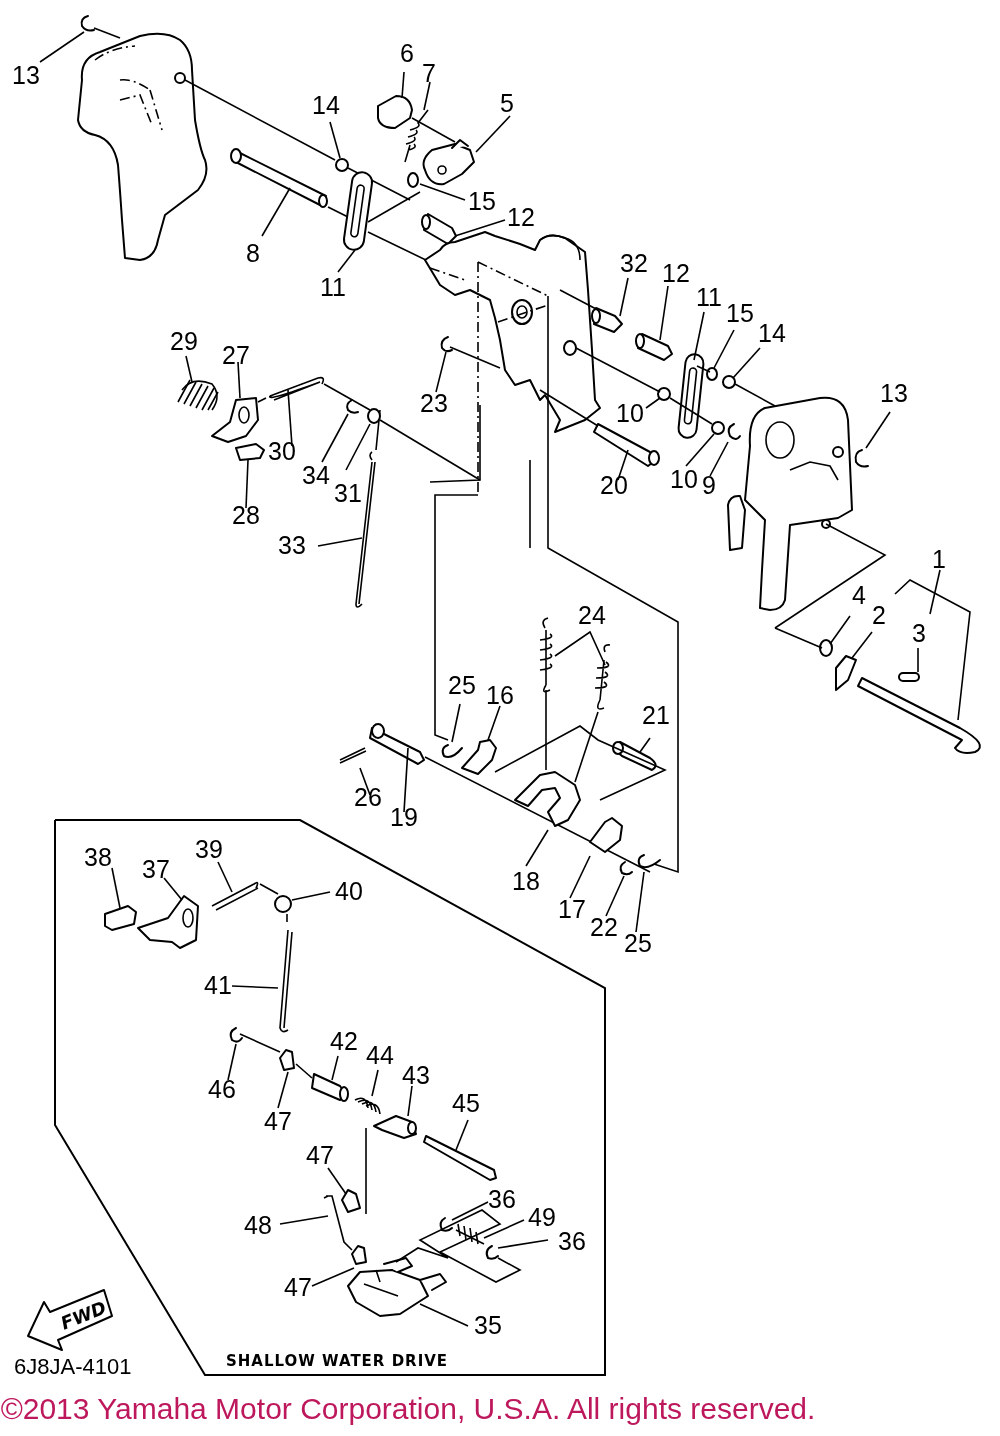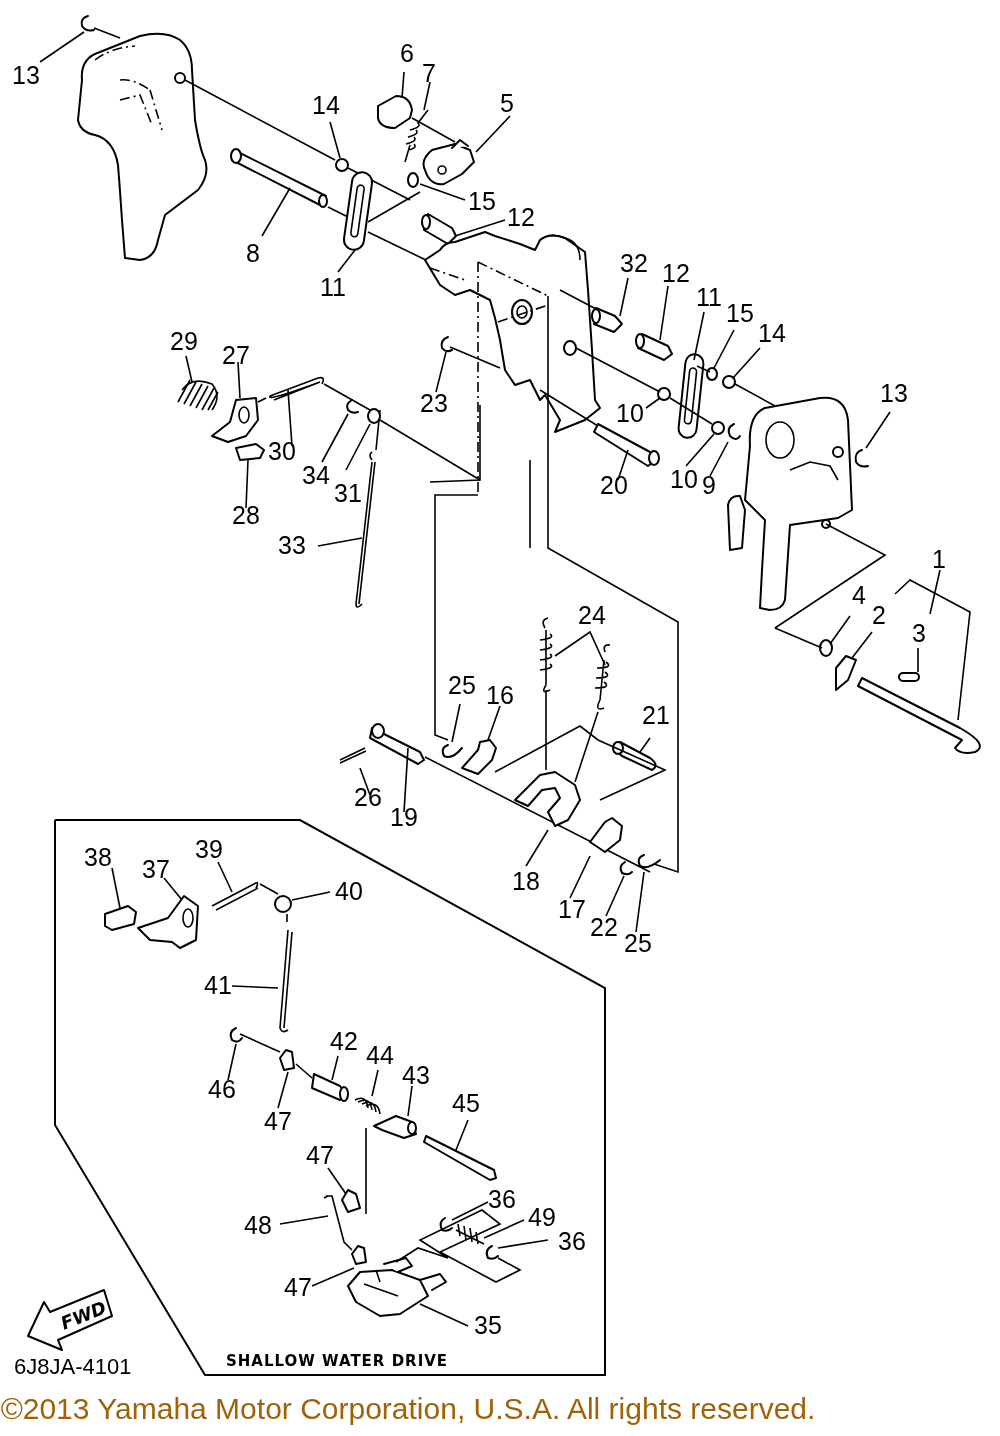--- a/index.html
+++ b/index.html
@@ -7,21 +7,21 @@
   #diagram { position:absolute; left:0; top:0; width:1000px; height:1436px; }
   .lbl { font-family:"Liberation Sans", sans-serif; font-size:25px; fill:#000; }
   .part { fill:#fff; stroke:#000; stroke-width:2; stroke-linejoin:round; stroke-linecap:round; }
   .thin { fill:none; stroke:#000; stroke-width:1.6; }
   .dash { fill:none; stroke:#000; stroke-width:1.6; stroke-dasharray:10 4 2 4; }
   .lead { fill:none; stroke:#000; stroke-width:1.6; }
   .box  { fill:none; stroke:#000; stroke-width:2; }
   .swd  { font-family:"DejaVu Sans", sans-serif; font-weight:bold; font-size:15px; letter-spacing:1px; fill:#000; }
   .code { font-family:"Liberation Sans", sans-serif; font-size:22px; fill:#000; }
   .fwd  { font-family:"DejaVu Sans", sans-serif; font-weight:bold; font-style:italic; font-size:18px; fill:#000; }
-  #copyright { position:absolute; left:0; width:816px; top:1392px; text-align:center; font-family:"Liberation Sans", sans-serif; font-size:30px; color:#a16207; }
+  #copyright { position:absolute; left:0; width:816px; top:1392px; text-align:center; font-family:"Liberation Sans", sans-serif; font-size:30px; color:#be185d; }
 </style>
 </head>
 <body>
 
 <svg id="diagram" viewBox="0 0 1000 1436" xmlns="http://www.w3.org/2000/svg">
 
   <g>
     <path class="part" d="M82,80 Q80,58 100,52 L140,36 Q165,30 180,40 Q192,50 192,70 L195,120 Q200,150 205,160 Q210,175 198,190 L165,215 L158,240 Q155,258 140,260 L125,258 L122,220 Q120,190 118,165 Q114,140 95,135 Q80,132 78,120 Z"></path>
     <path class="dash" d="M95,60 Q110,48 135,46 M120,80 Q132,78 150,90 M150,90 L162,130 M120,100 L140,95 L152,125"></path>
     <circle class="part" cx="180" cy="78" r="5"></circle>

